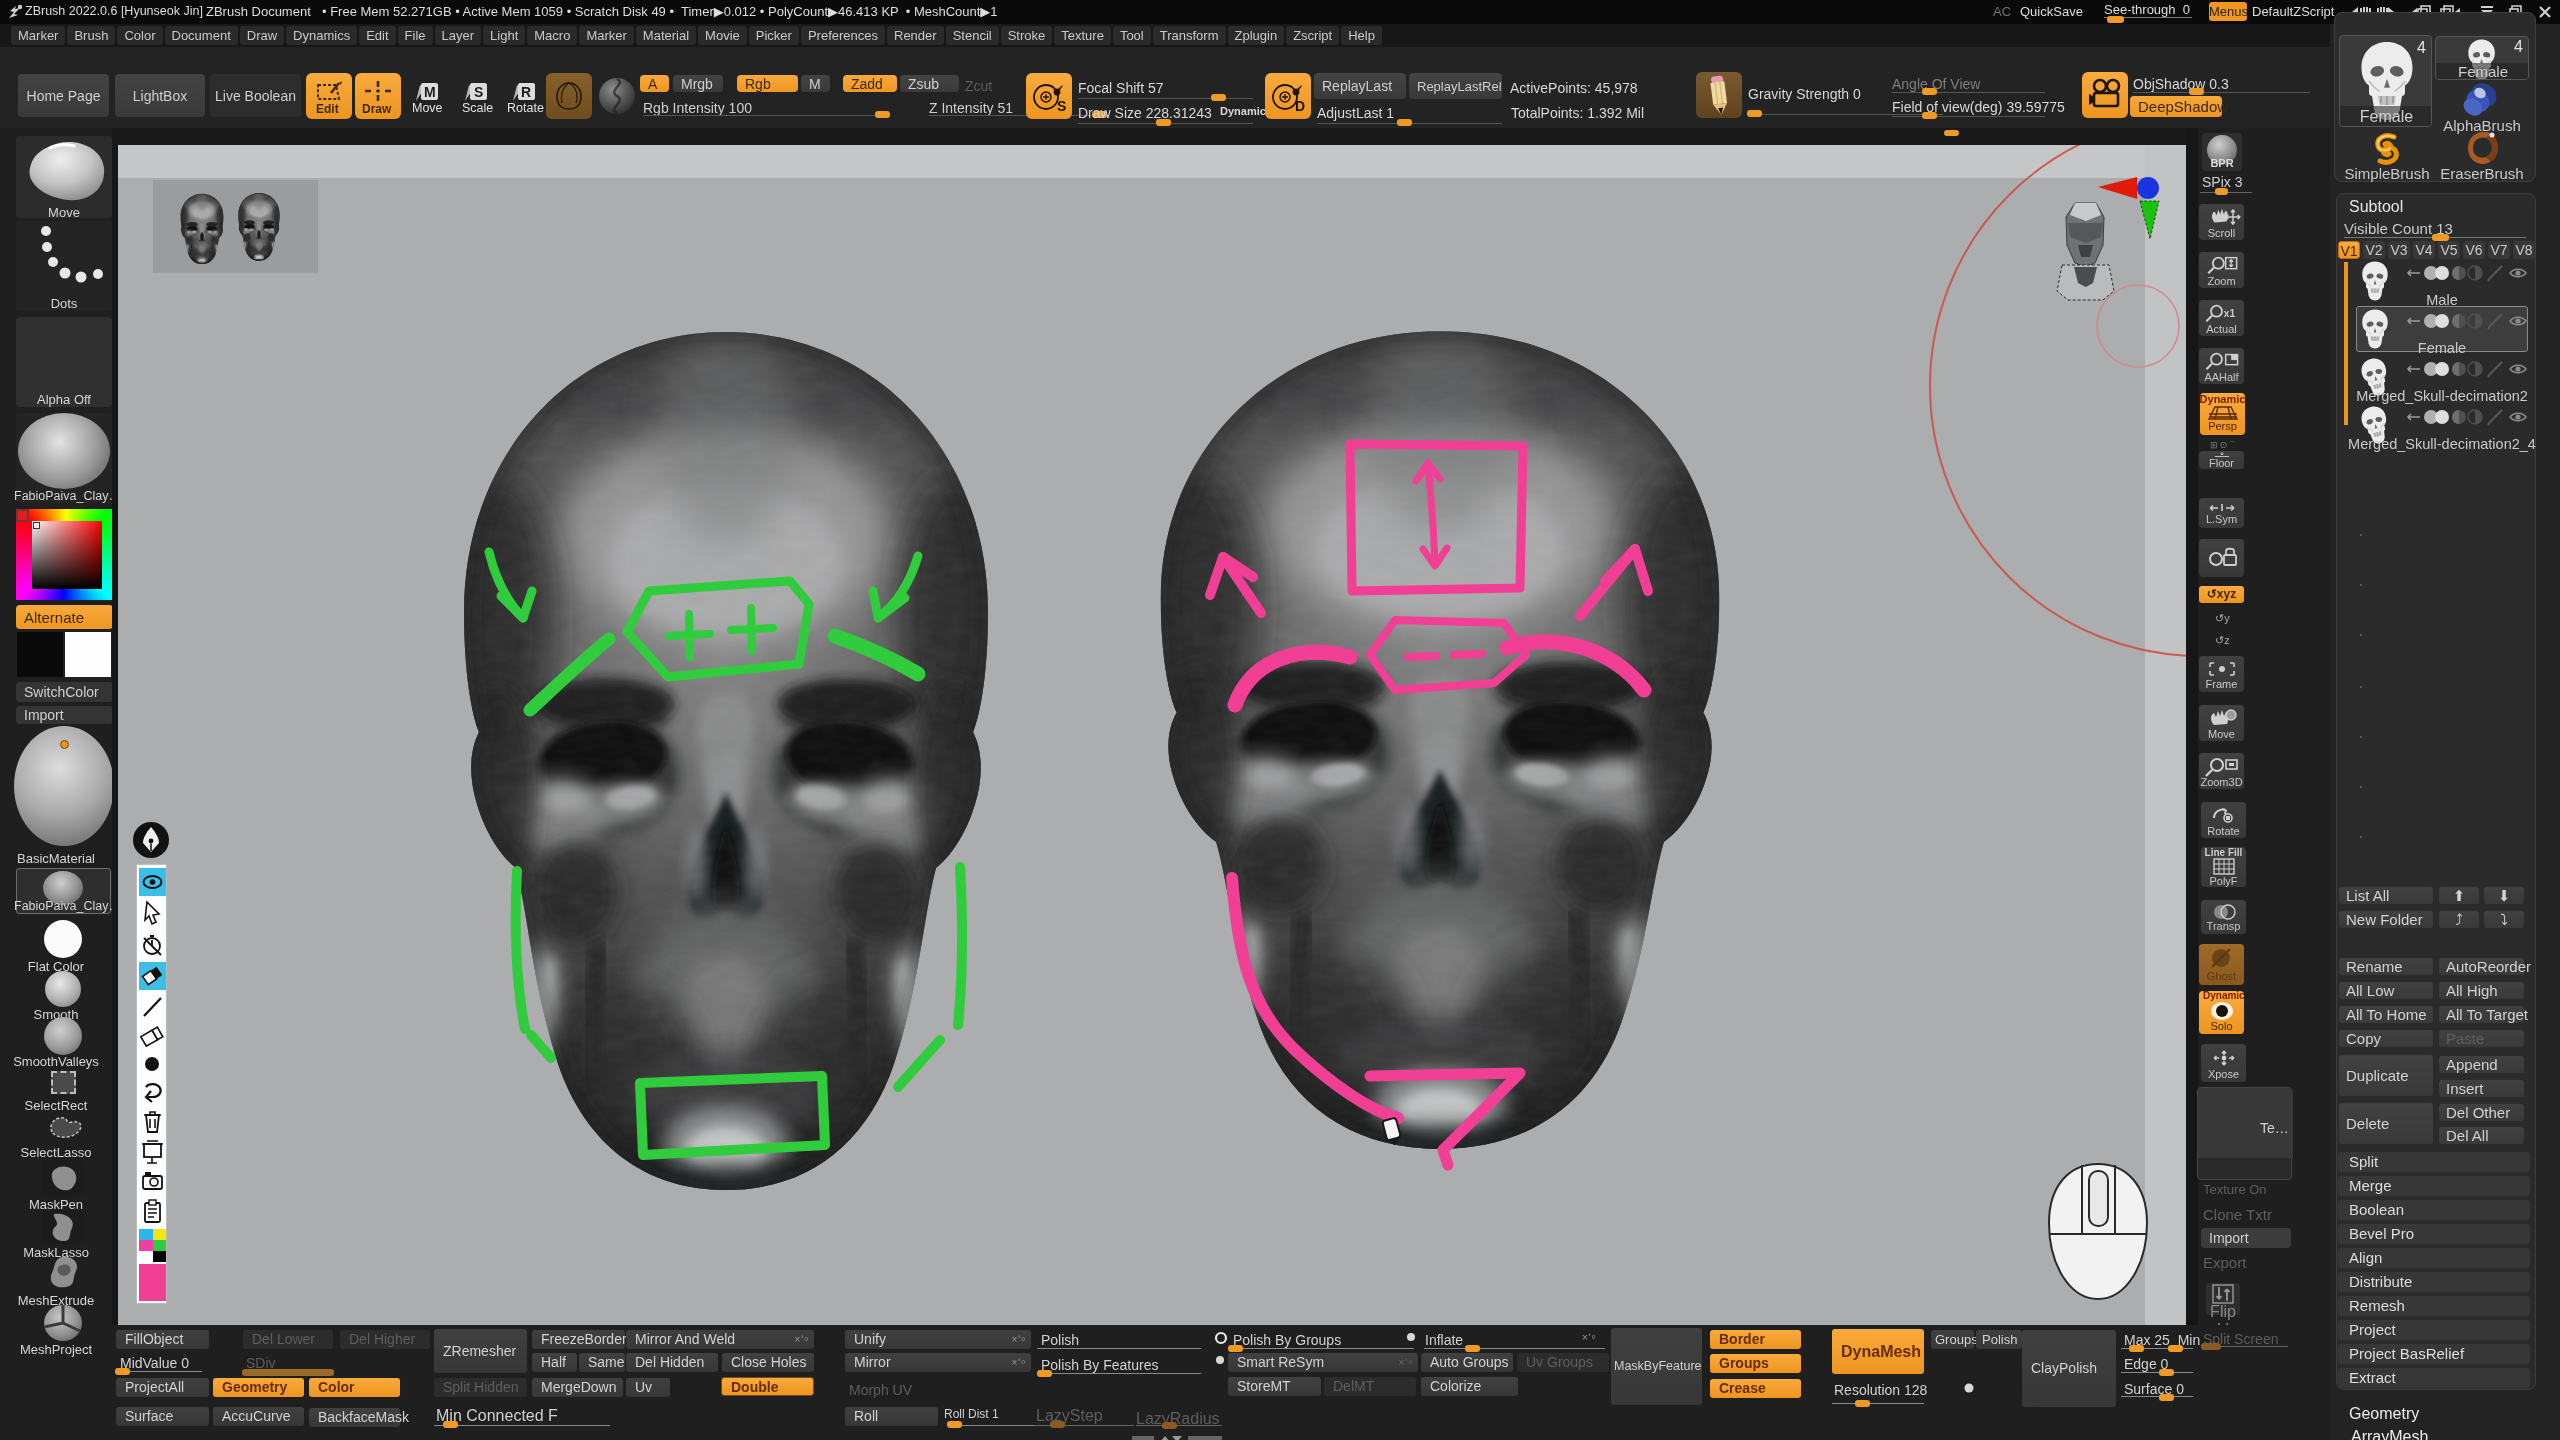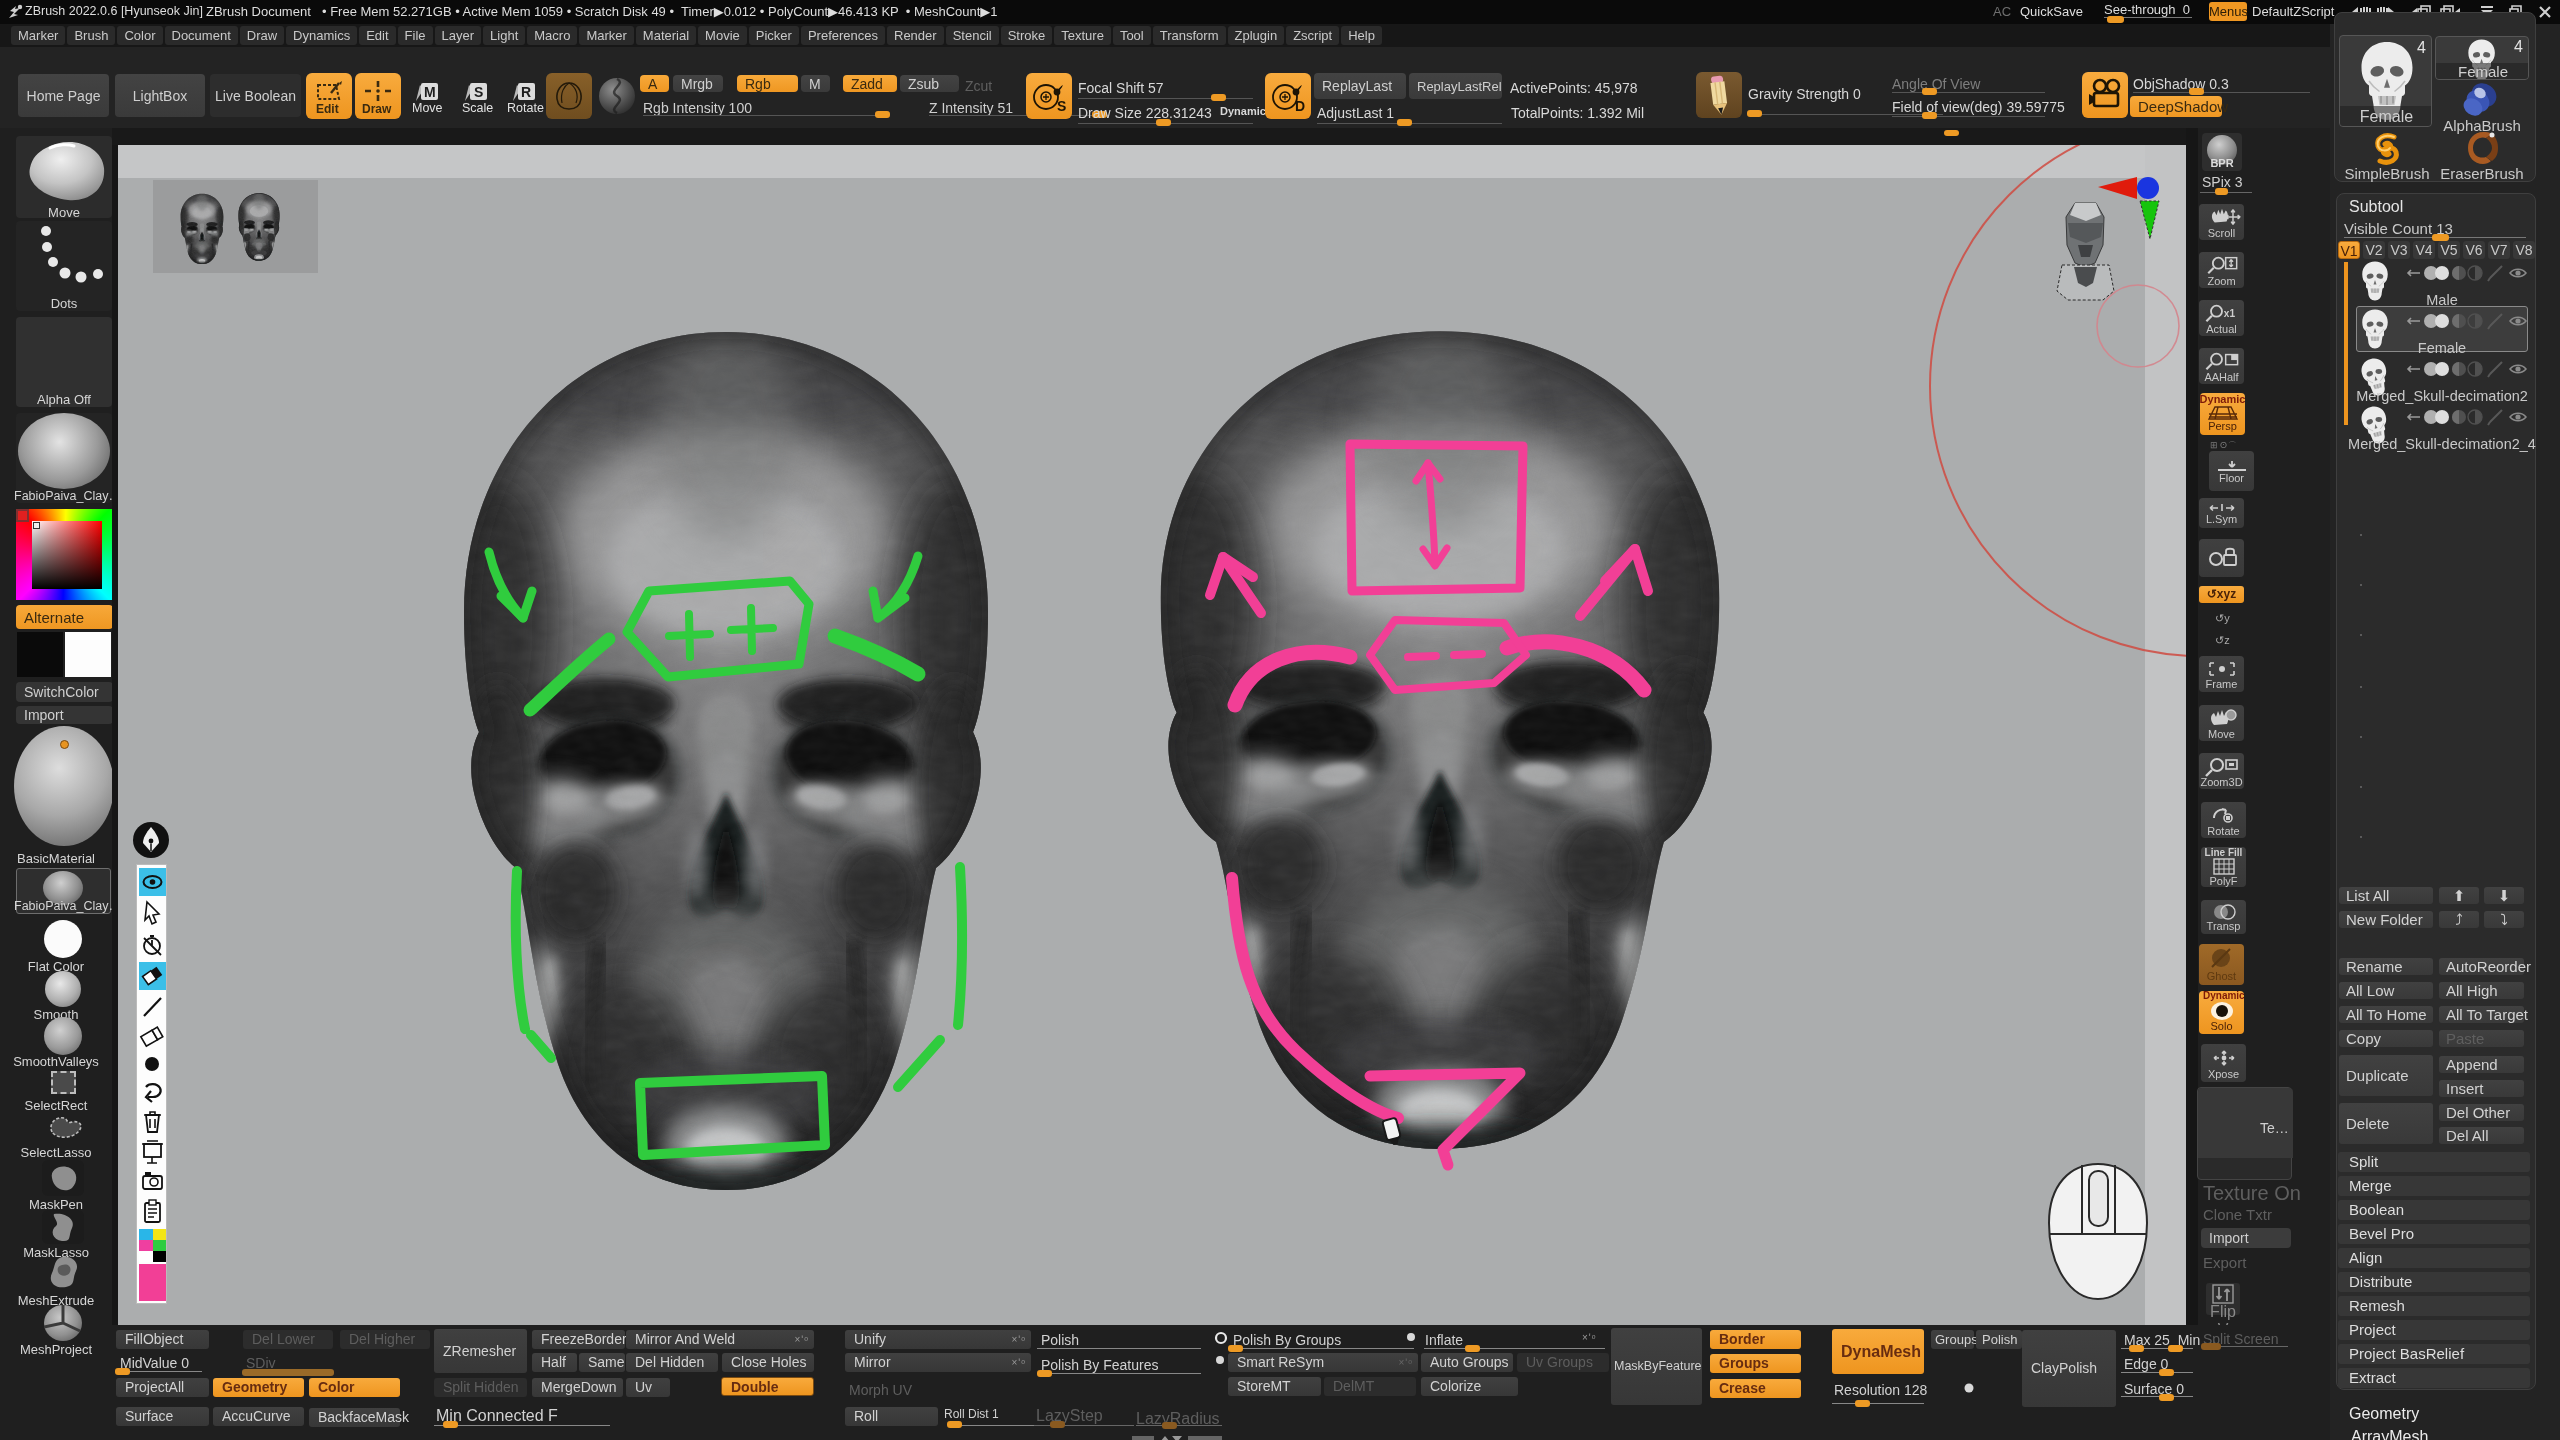--- a/index.html
+++ b/index.html
@@ -635,21 +635,21 @@
         <span>AAHalf</span>
       </div>
   <div class="sbtn orangeb" style="left:2px;top:265px;height:42px;">
         <span style="color:#7e1a08;font-weight:bold;font-size:11px;margin-top:-2px;">Dynamic</span>
         <svg viewBox="0 0 44 16" style="height:16px;">
           <path d="M8 14 L14 2 L30 2 L36 14 Z M8 9 L36 9 M8 12 L36 12 M17 2 L14 14 M27 2 L30 14" fill="none" stroke="#5a2a08" stroke-width="1.4"></path>
         </svg>
         <span style="color:#4a2208;">Persp</span>
       </div>
   <div class="abs" style="left:12px;top:312px;font-size:9px;color:#777;">⊞ ʘ ͡</div>
-  <div class="sbtn" style="left:1px;top:323px;height:40px;margin-left:10px;">
+  <div class="sbtn" style="left:1px;top:323px;height:18px;">
         <svg viewBox="0 0 44 14" style="height:14px;">
           <path d="M22 2 L22 8 M22 8 l-3 -3 M22 8 l3 -3 M8 11 L36 11" stroke="#cfcfcf" stroke-width="1.8"></path>
         </svg>
         <span>Floor</span>
       </div>
   <div class="sbtn" style="left:1px;top:370px;height:30px;">
         <svg viewBox="0 0 44 12" style="height:12px;">
           <path d="M10 6 L18 6 M10 6 l3 -2.5 M10 6 l3 2.5 M26 6 L34 6 M34 6 l-3 -2.5 M34 6 l-3 2.5 M22 2 L22 9" stroke="#cfcfcf" stroke-width="1.6"></path>
         </svg>
         <span>L.Sym</span>
@@ -733,21 +733,21 @@
             <path d="M12 11 L17 11 M12 11 l2.5 -2 M12 11 l2.5 2 M32 11 L27 11 M32 11 l-2.5 -2 M32 11 l-2.5 2 M22 4 L22 8 M22 4 l-2 2.5 M22 4 l2 2.5 M22 18 L22 14 M22 18 l-2 -2.5 M22 18 l2 -2.5"></path>
             <circle cx="22" cy="11" r="1.6" fill="#cfcfcf"></circle>
           </g>
         </svg>
         <span>Xpose</span>
       </div>
   <div class="abs" style="left:-1px;top:959px;width:95px;height:93px;background:#2a2a2a;border:1px solid #444;border-radius:4px;">
     <div class="abs" style="left:0;top:0;width:95px;height:70px;background:#383838;border-radius:4px 4px 0 0;"></div>
     <span class="abs" style="left:62px;top:32px;color:#cfcfcf;font-size:14px;">Te…</span>
   </div>
-  <span class="lbl dim" style="left:5px;top:1054px;font-size:20px;">Texture On</span>
+  <span class="lbl dim" style="left:5px;top:1054px;font-size:13px;">Texture On</span>
   <span class="lbl dim" style="left:5px;top:1078px;font-size:15px;">Clone Txtr</span>
   <div class="btn" style="left:3px;top:1100px;width:90px;height:20px;background:#3c3c3c;">Import</div>
   <span class="lbl dim" style="left:5px;top:1126px;font-size:15px;">Export</span>
   <div class="abs" style="left:8px;top:1155px;width:34px;height:32px;background:#2e2e2e;border-radius:3px;">
     <svg width="34" height="22" viewBox="0 0 34 22">
           <rect x="7" y="2" width="20" height="18" fill="none" stroke="#9a9a9a" stroke-width="1.4"></rect>
           <path d="M13 4 L13 16 M13 16 l-2.5 -3 M13 16 l2.5 -3 M21 18 L21 6 M21 6 l-2.5 3 M21 6 l2.5 3" stroke="#9a9a9a" stroke-width="1.8"></path>
         </svg>
     <div class="abs" style="left:0;top:20px;width:34px;text-align:center;font-size:16px;color:#8a8a8a;">Flip V</div>
   </div>

